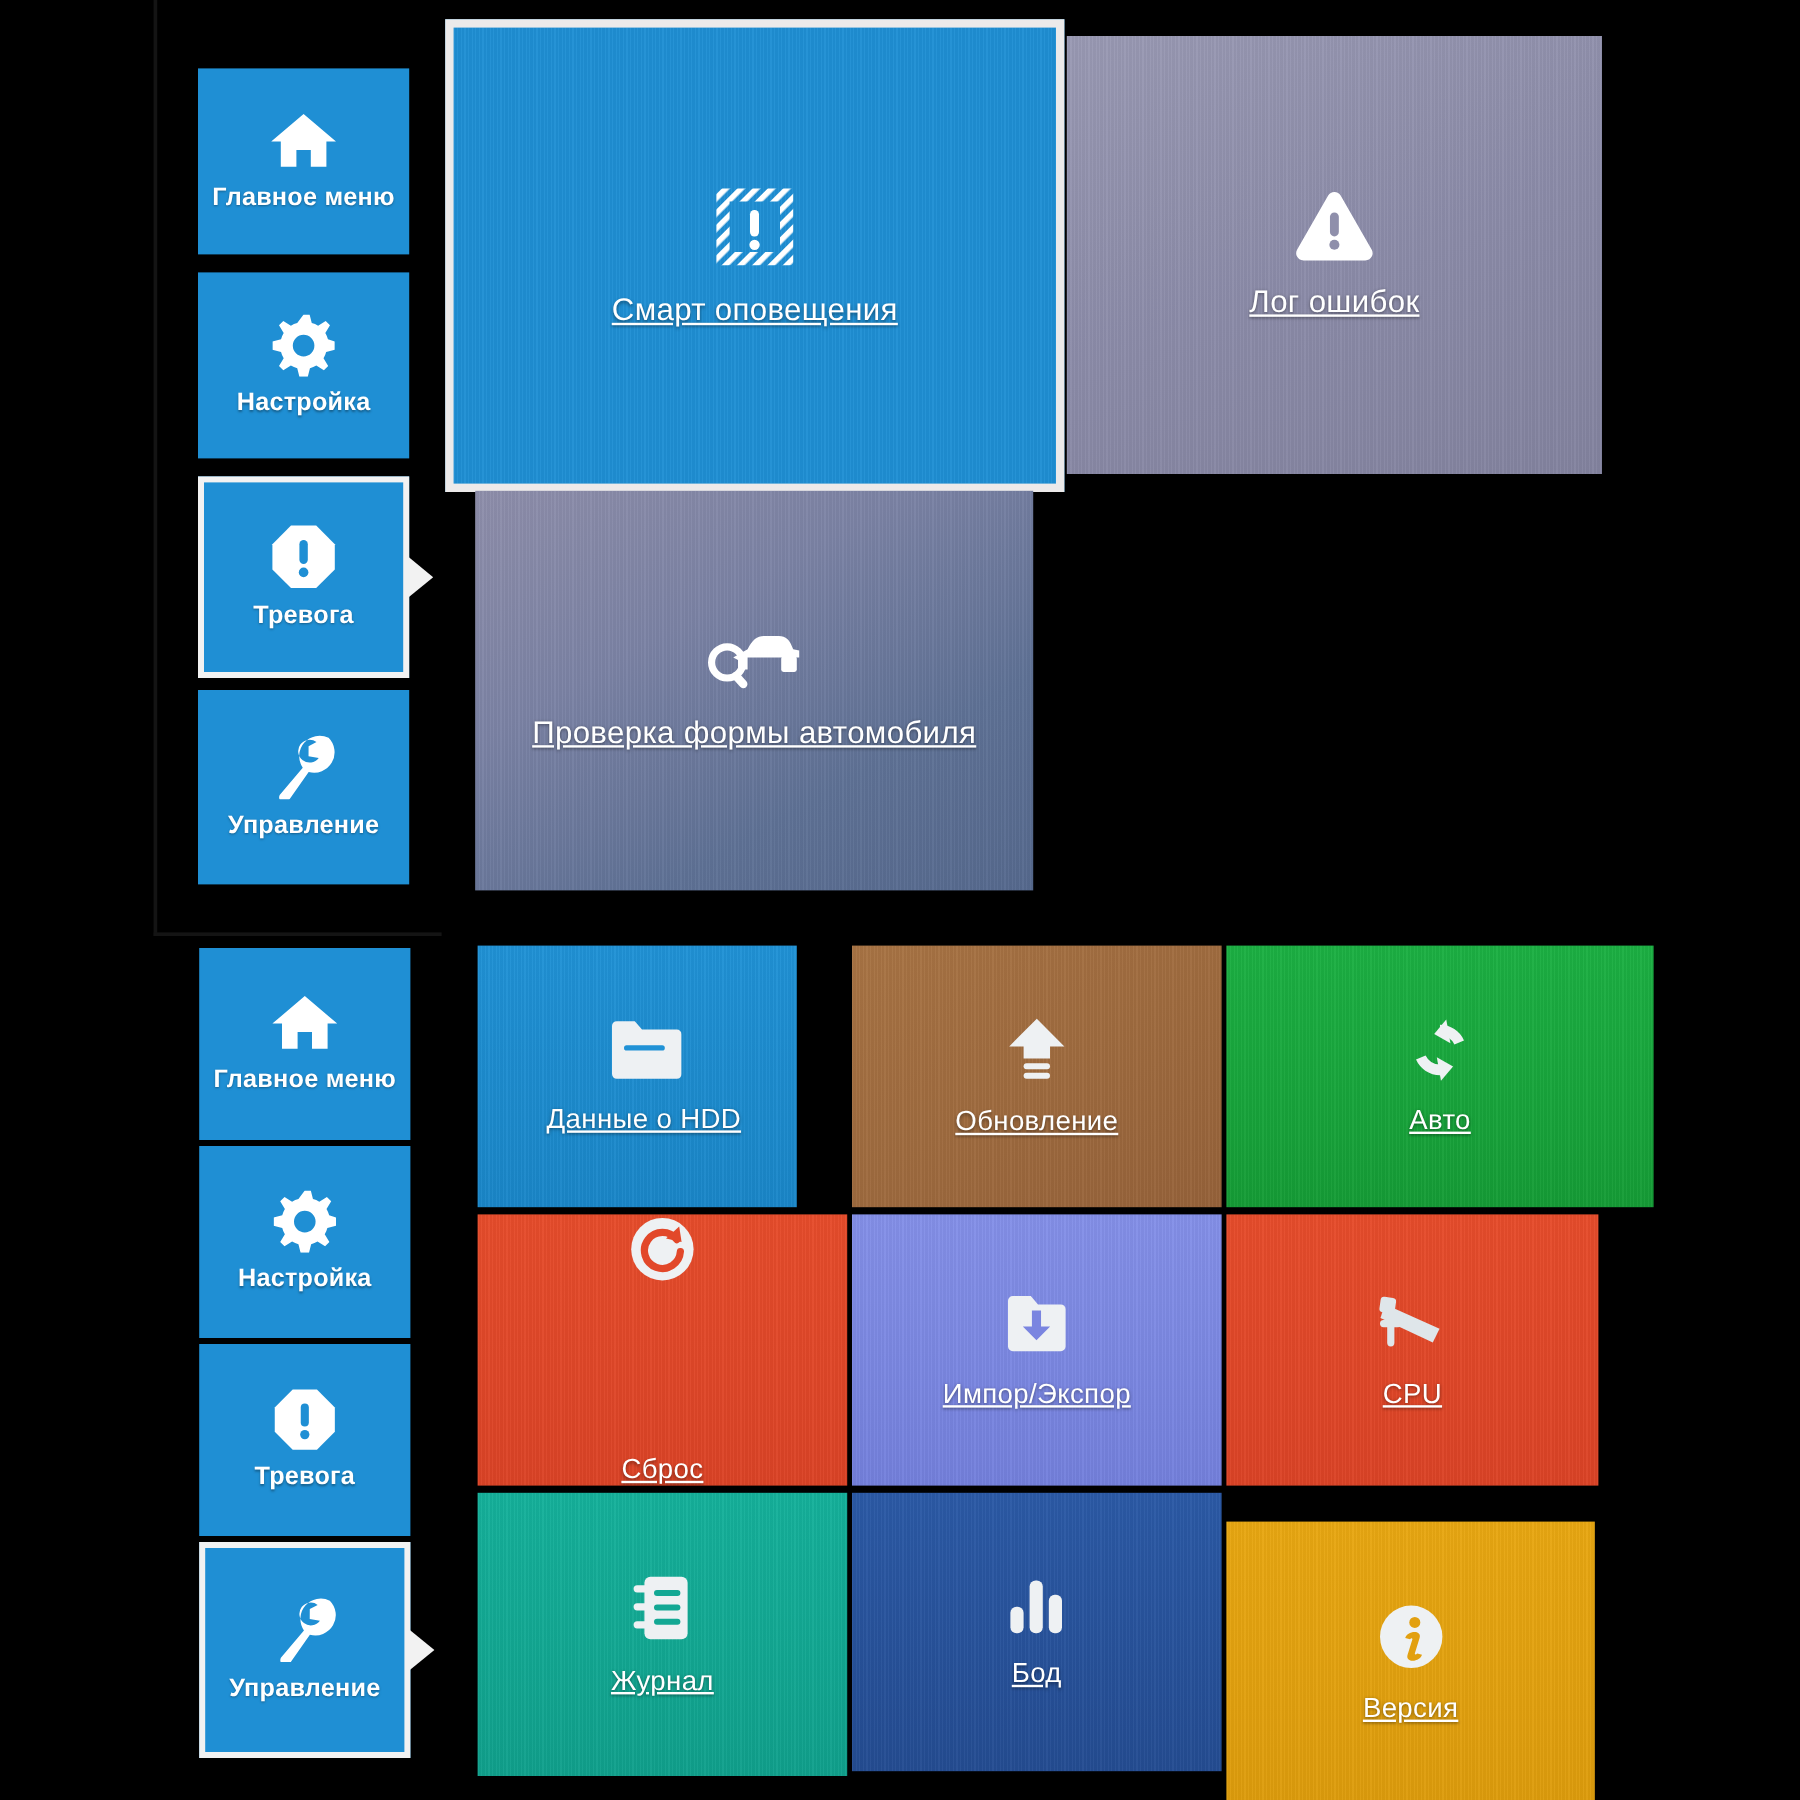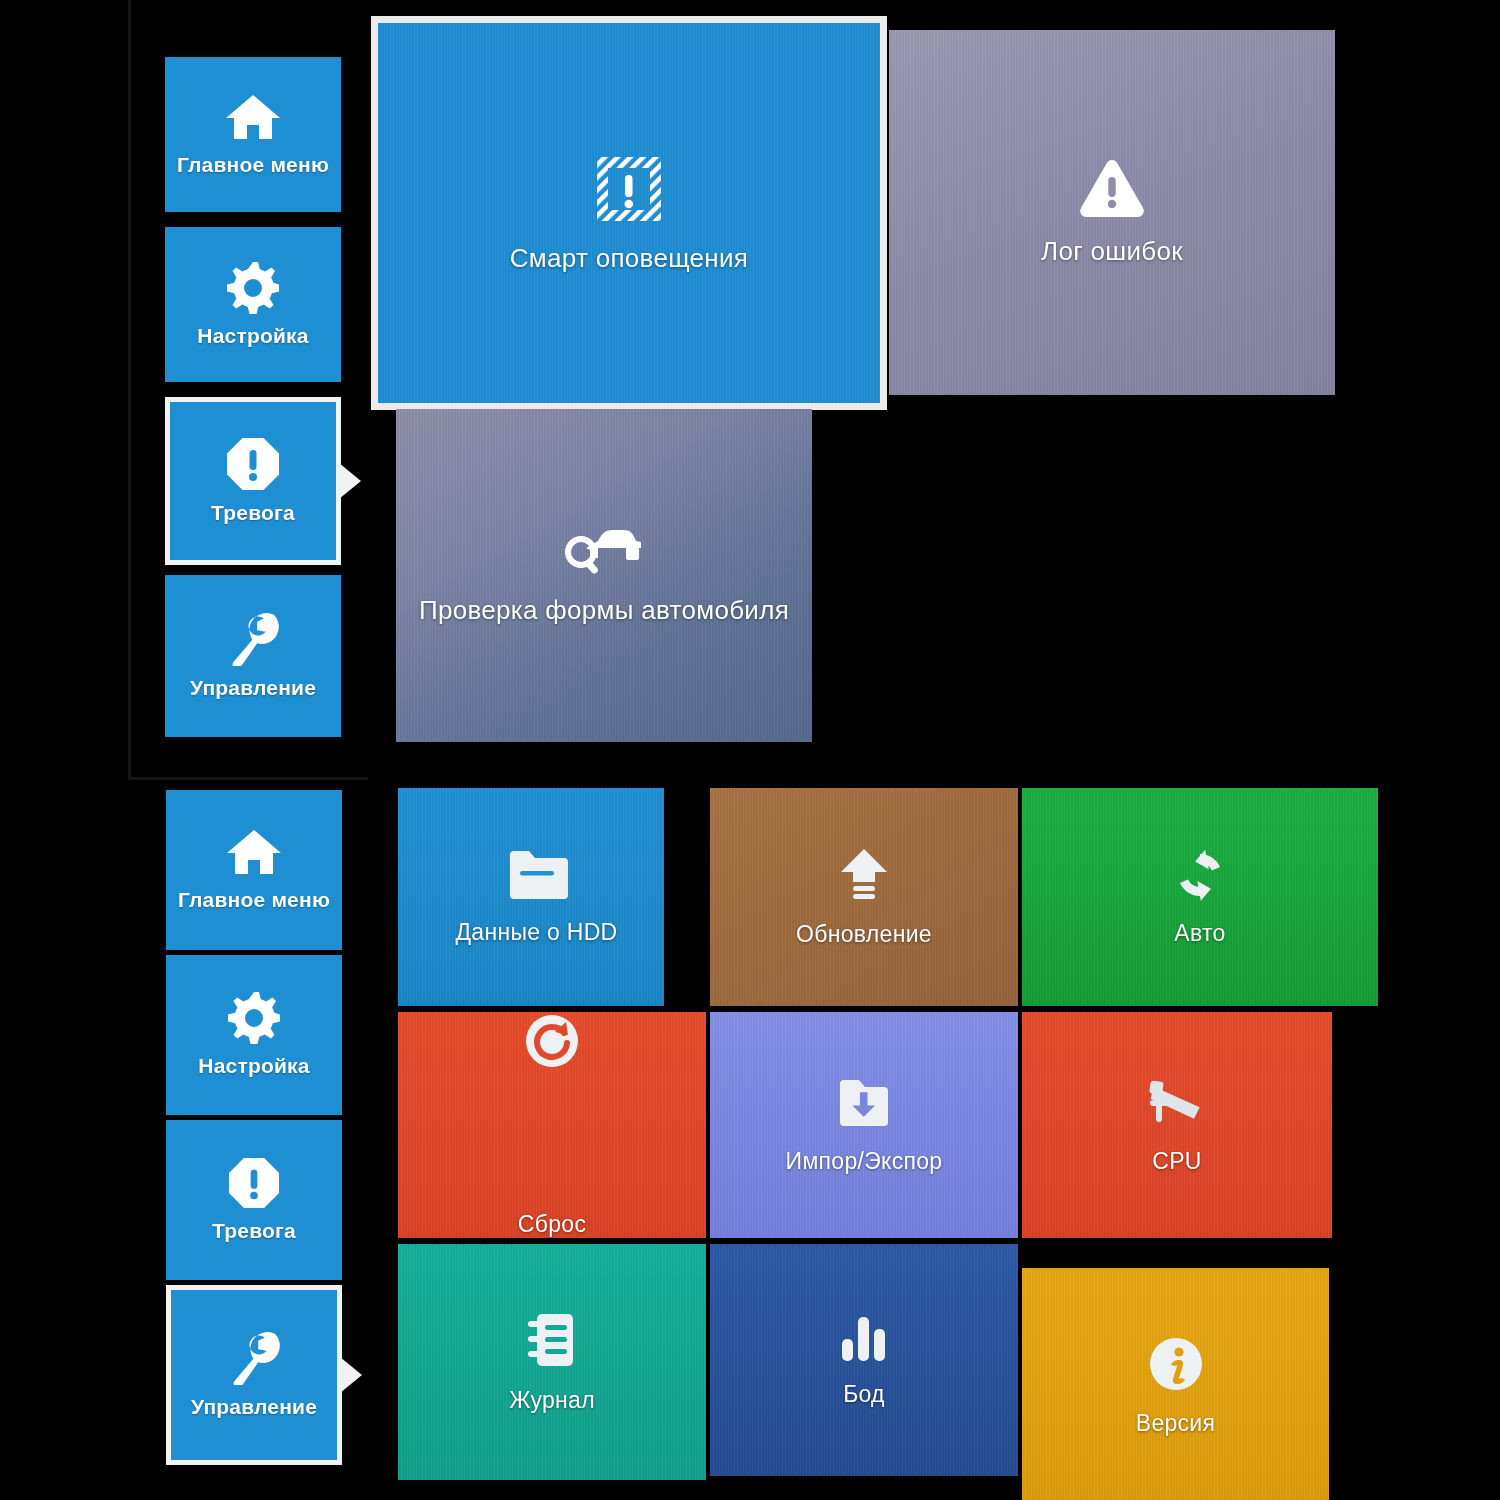--- a/index.html
+++ b/index.html
@@ -60,20 +60,21 @@
     opacity: .75;
   }
   .tile .ico { position: relative; z-index: 2; display: block; }
   .tile .tile-label {
     position: relative; z-index: 2;
     margin-top: 18px;
     font-size: 23px;
     letter-spacing: .3px;
     text-shadow: 0 1px 3px rgba(0,0,0,.45);
     white-space: nowrap;
+    text-decoration: underline;
   }
   .tile.big .tile-label { font-size: 26px; }
   .tile.sel { border: 7px solid #eceaea; }
 
   svg { display: block; }
 </style>
 </head>
 <body>
 
 <div id="root">
@@ -145,21 +146,21 @@
       <span class="ico">
         <svg width="66" height="60" viewBox="0 0 66 60">
             <path fill="#fff" d="M33 2 a6 6 0 0 1 5.2 3 L64 50 a6 6 0 0 1-5.2 9 H7.2 A6 6 0 0 1 2 50 L27.8 5 A6 6 0 0 1 33 2 Z"></path>
             <rect x="29.3" y="19" width="7.4" height="20" rx="3.7" fill="#8f8fab"></rect>
             <circle cx="33" cy="46" r="4.2" fill="#8f8fab"></circle>
           </svg>
       </span>
       <span class="tile-label">Лог ошибок</span>
     </div>
 
-    <div class="tile big" style="left:396px;top:409px;width:416px;height:333px;background:linear-gradient(150deg,#8f8fab 0%,#7c83a5 35%,#5f7296 70%,#56698e 100%);">
+    <div class="tile big" style="left:396px;top:409px;width:465px;height:333px;background:linear-gradient(150deg,#8f8fab 0%,#7c83a5 35%,#5f7296 70%,#56698e 100%);">
       <span class="ico">
         <svg width="80" height="52" viewBox="0 0 80 52">
           <path fill="#fff" d="M34 16 c4-8 8-11 14-11 h12 c6 0 9 3 12 11 l5 1 v6 h-4 v10 h-9 v-10 h-30 v10 h-8 v-8 l-4 -2 Z"></path>
           <rect x="62" y="22" width="13" height="13" rx="2" fill="#fff"></rect>
           <circle cx="17" cy="27" r="13" fill="none" stroke="#fff" stroke-width="6"></circle>
           <rect x="24" y="34" width="7" height="16" rx="3.5" fill="#fff" transform="rotate(-42 27 42)"></rect>
         </svg>
       </span>
       <span class="tile-label">Проверка формы автомобиля</span>
     </div>

